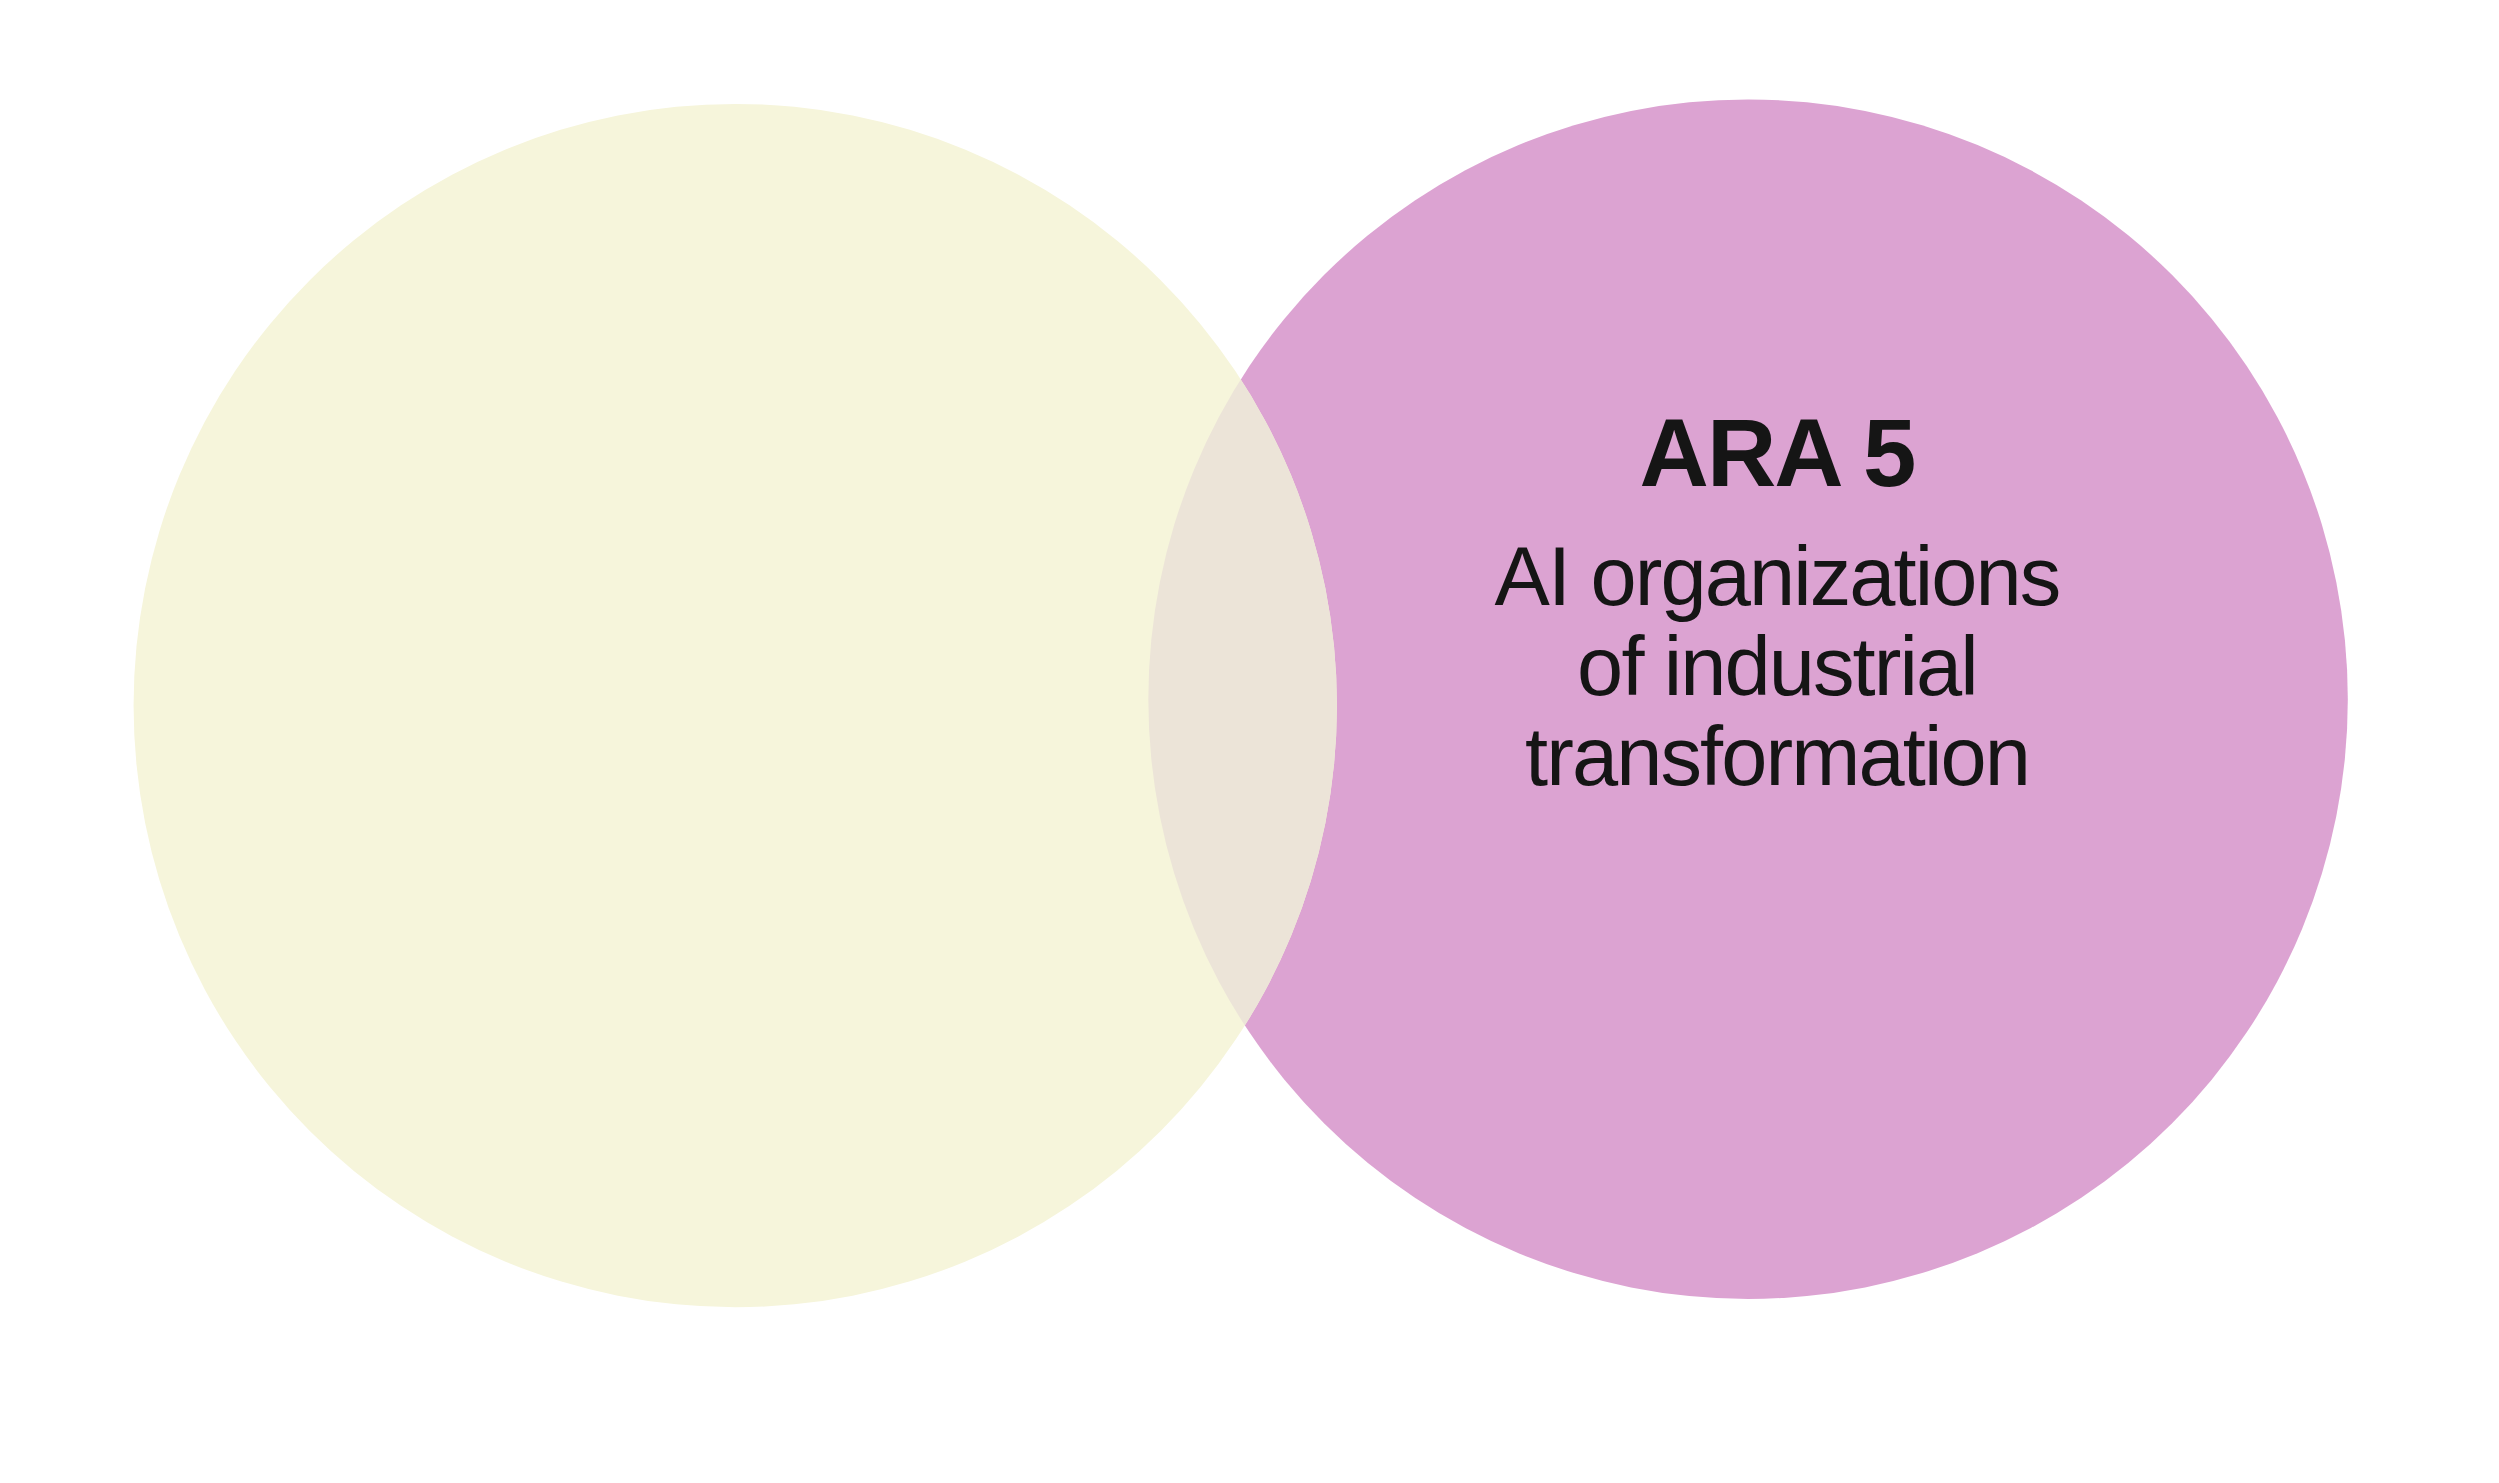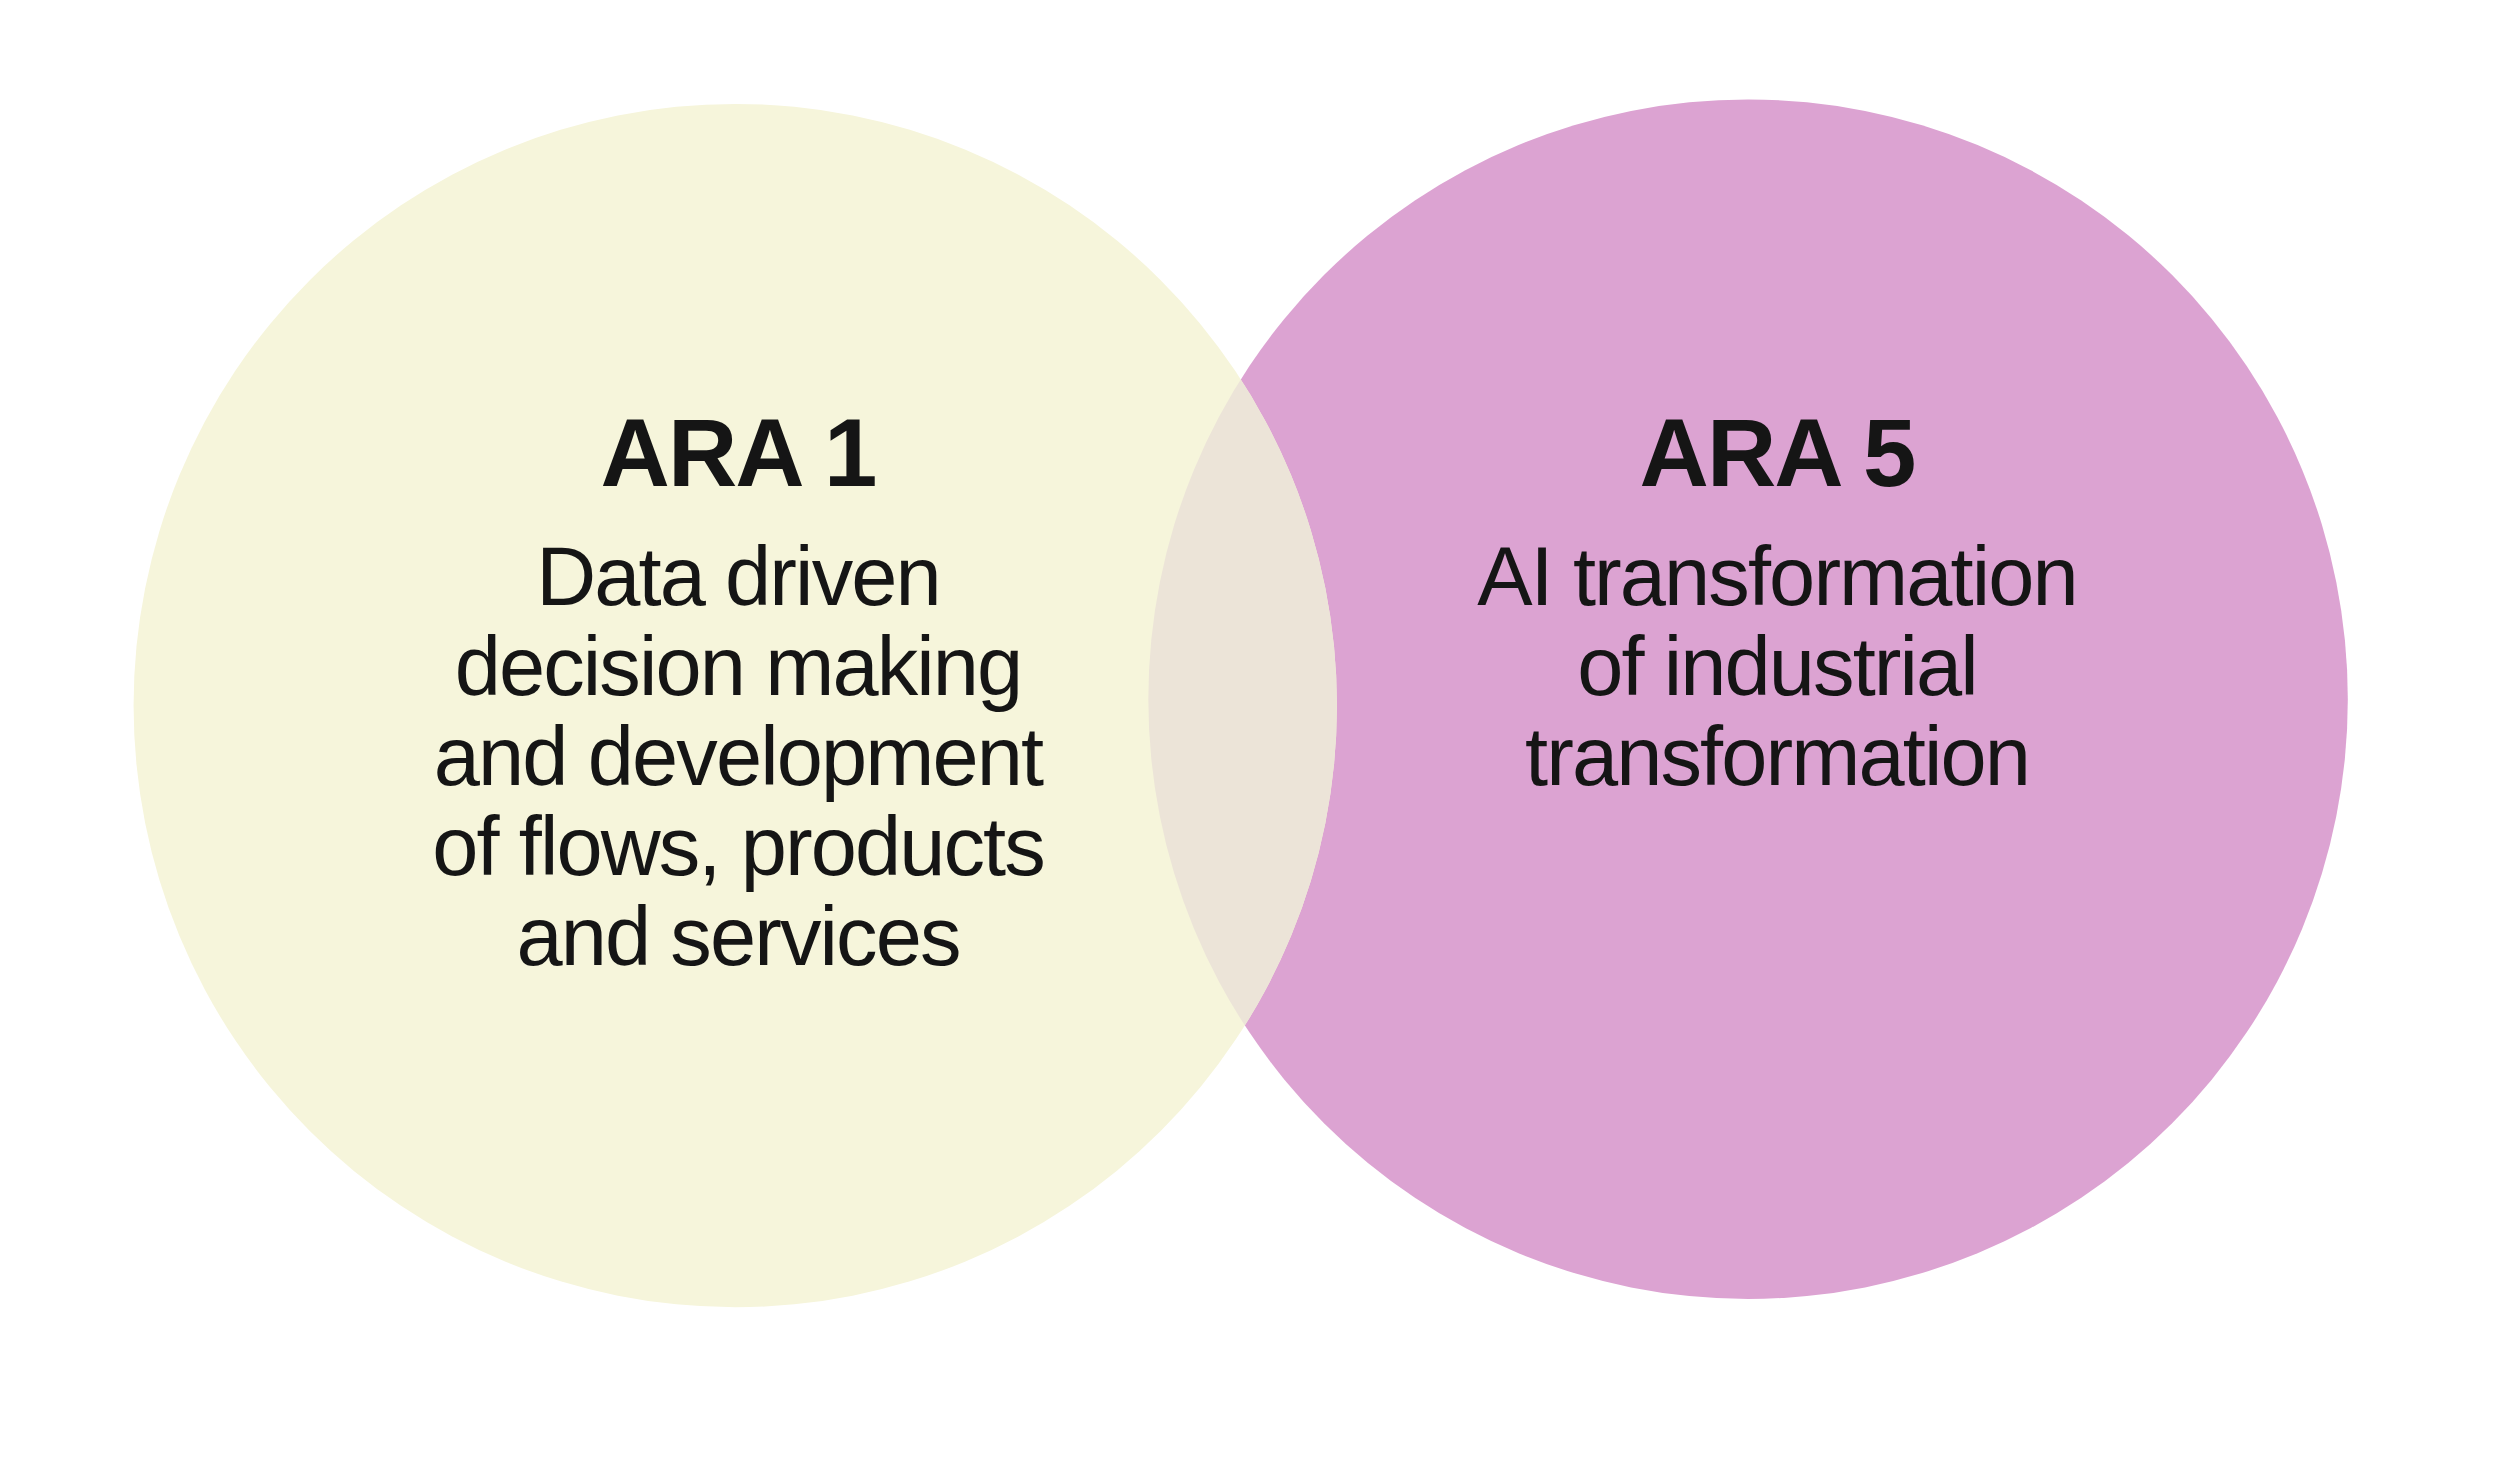--- a/index.html
+++ b/index.html
@@ -60,34 +60,24 @@
       </clipPath>
     </defs>
 
     <circle cx="2725" cy="1090" r="935" fill="#dca3d2"></circle>
 
     <circle cx="1146" cy="1100" r="938" fill="#f6f5db"></circle>
 
     <circle cx="2725" cy="1090" r="935" clip-path="url(#clip-left-circle)" fill="#ece4d8"></circle>
   </svg>
 
-  <div class="label label-left">
-    <div class="title">ARA 1</div>
-    <div class="body">
-      <div class="body-line">Data driven</div>
-      <div class="body-line">decision making</div>
-      <div class="body-line">and development</div>
-      <div class="body-line">of flows, products</div>
-      <div class="body-line">and services</div>
-    </div>
-  </div>
 
   <div class="label label-right">
     <div class="title">ARA 5</div>
     <div class="body">
-      <div class="body-line">AI transformation</div>
+      <div class="body-line">AI organizations</div>
       <div class="body-line">of industrial</div>
       <div class="body-line">transformation</div>
     </div>
   </div>
 
 </div>
 
 
 </body></html>

